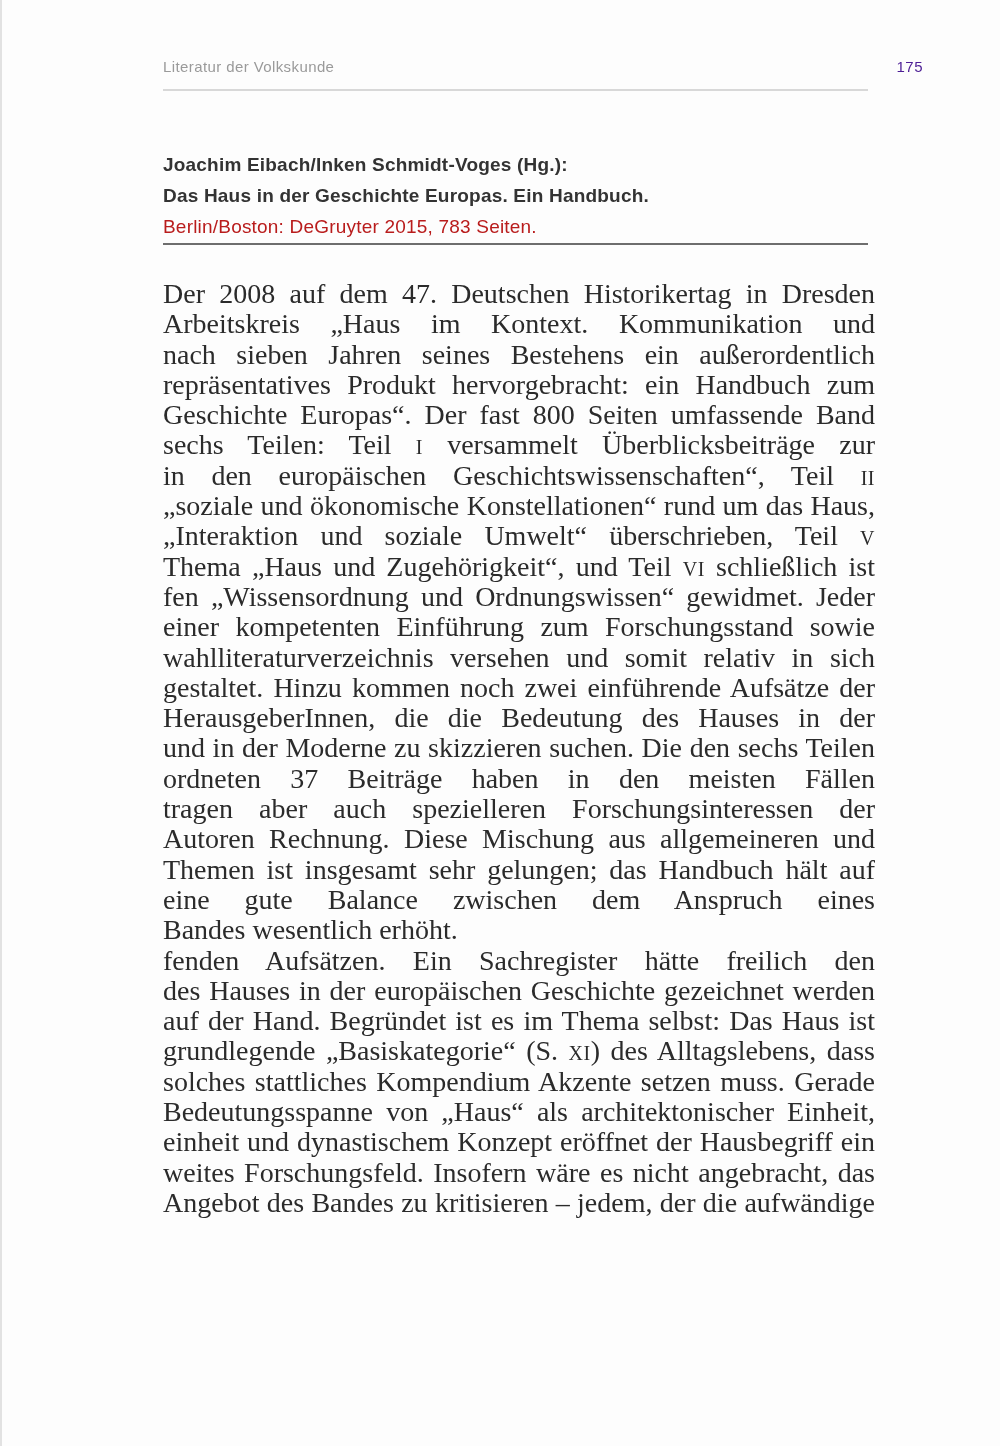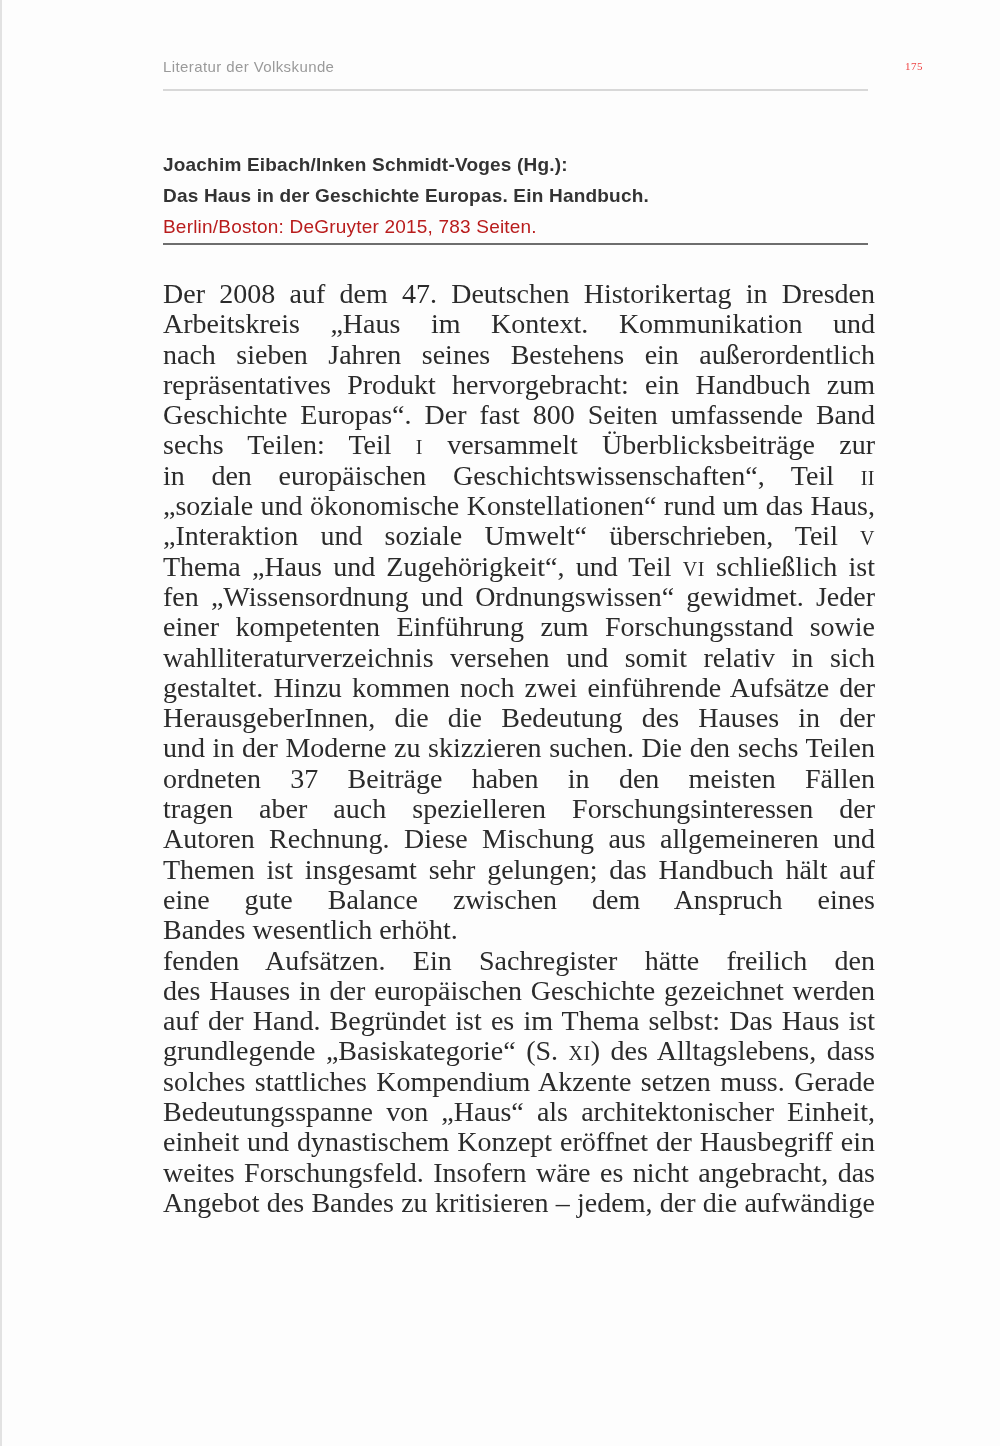--- a/index.html
+++ b/index.html
@@ -17,24 +17,24 @@
   }
   .running-header {
     position: absolute; left: 163px; top: 57px;
     font-family: "Liberation Sans", "DejaVu Sans", sans-serif;
     font-size: 15px; line-height: 19px;
     letter-spacing: 0.4px;
     color: #9a9a9a;
   }
   .page-number {
     position: absolute; top: 57px; right: 77px;
-    font-family: Liberation Serif, serif;
-    font-size: 11px; line-height: 19px;
+    font-family: Liberation Sans, sans-serif;
+    font-size: 15px; line-height: 19px;
     letter-spacing: 0.5px;
-    color: #ef4444;
+    color: #4c1d95;
   }
   .rule-light {
     position: absolute; left: 163px; top: 89px;
     width: 705px; height: 2px;
     background: #d8d8d8;
   }
   .review-heading {
     position: absolute; left: 163px; top: 149px;
     width: 712px;
     font-family: Liberation Sans, sans-serif;

